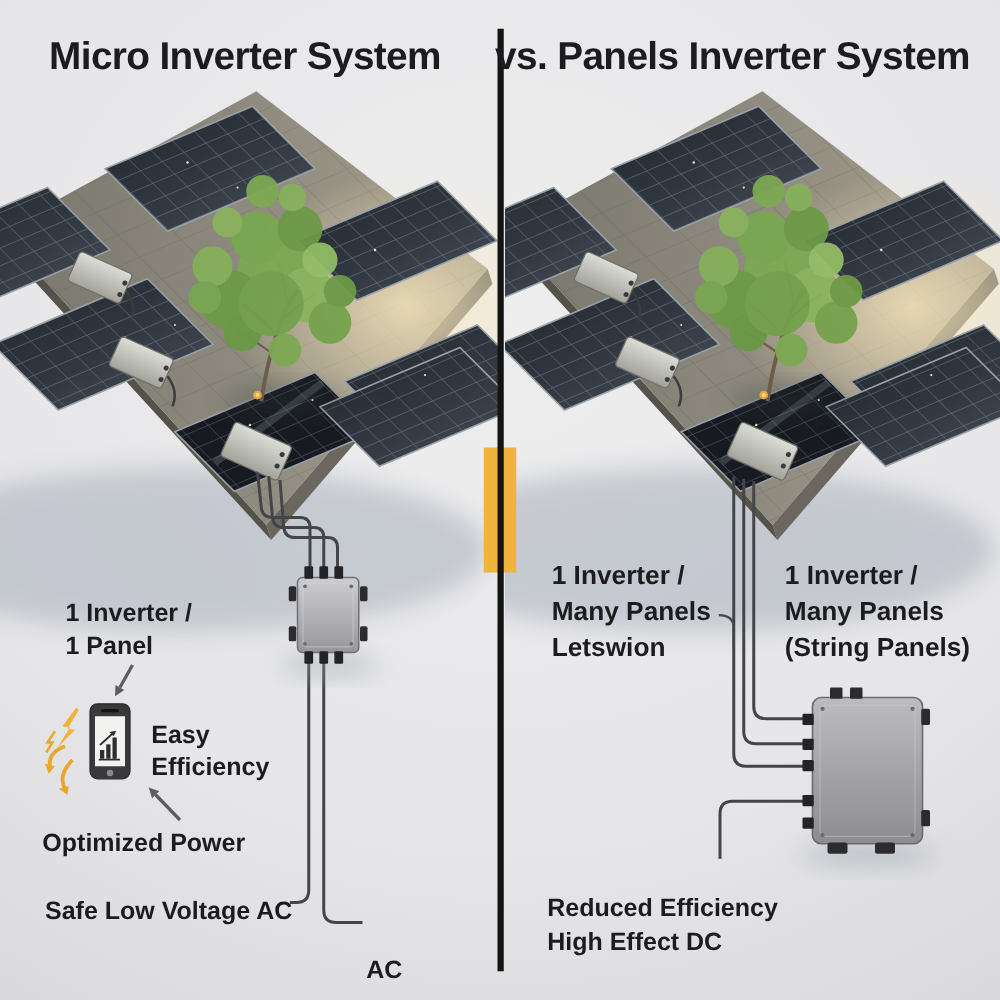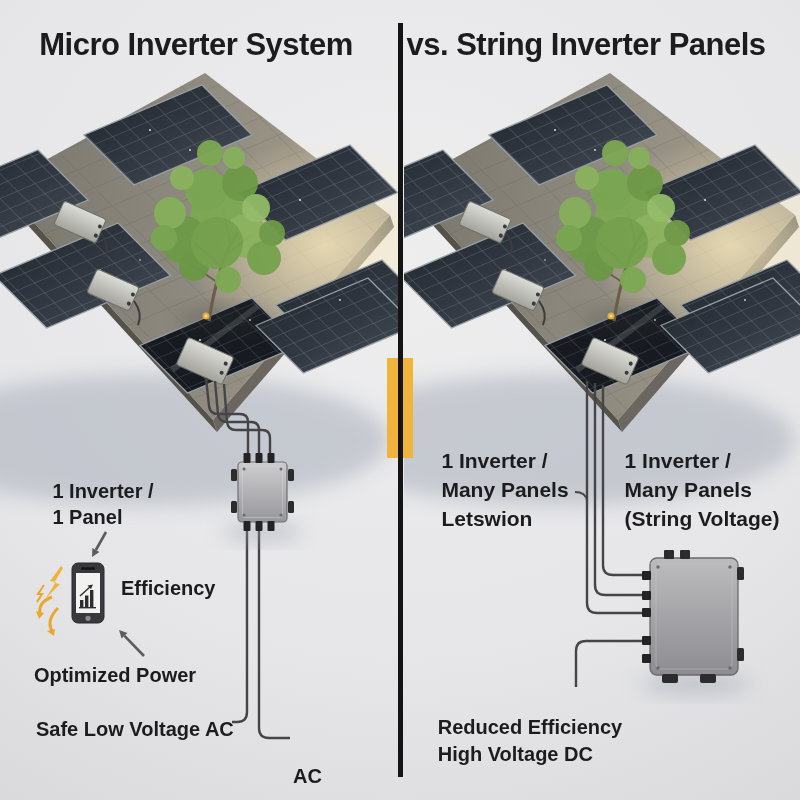--- a/index.html
+++ b/index.html
@@ -273,41 +273,42 @@
           <circle cx="658" cy="668" r="1.7"></circle>
           <circle cx="730" cy="668" r="1.7"></circle>
       </g>
     </g>
   </svg>
 
   <div class="accent-bar"></div>
   <div class="divider"></div>
 
   <div class="lbl title center" style="left:196px;top:27px;">Micro Inverter System</div>
-  <div class="lbl title center" style="left:586px;top:27px;">vs. String Inverter Panels</div>
+  <div class="lbl title center" style="left:586px;top:27px;">vs. Panels Inverter System</div>
 
   <div class="lbl t20 center" style="left:103px;top:478px;">
     <div>1 Inverter /</div>
     <div>1 Panel</div>
   </div>
   <div class="lbl t20" style="left:121px;top:575px;">
+    <div>Easy</div>
     <div>Efficiency</div>
   </div>
   <div class="lbl t20" style="left:36px;top:716px;">Safe Low Voltage AC</div>
   <div class="lbl t20 center" style="left:115px;top:662px;">Optimized Power</div>
   <div class="lbl t20" style="left:293px;top:723px;margin-top:40px;">AC</div>
 
   <div class="lbl t21 center" style="left:505px;top:446px;">
     <div>1 Inverter /</div>
     <div>Many Panels</div>
     <div>Letswion</div>
   </div>
   <div class="lbl t21 center" style="left:702px;top:446px;">
     <div>1 Inverter /</div>
     <div>Many Panels</div>
-    <div>(String Voltage)</div>
+    <div>(String Panels)</div>
   </div>
   <div class="lbl t20 center" style="left:530px;top:694px;line-height:27px;margin-top:20px;">
     <div>Reduced Efficiency</div>
-    <div>High Voltage DC</div>
+    <div>High Effect DC</div>
   </div>
 
 </div>
 
 </body></html>

